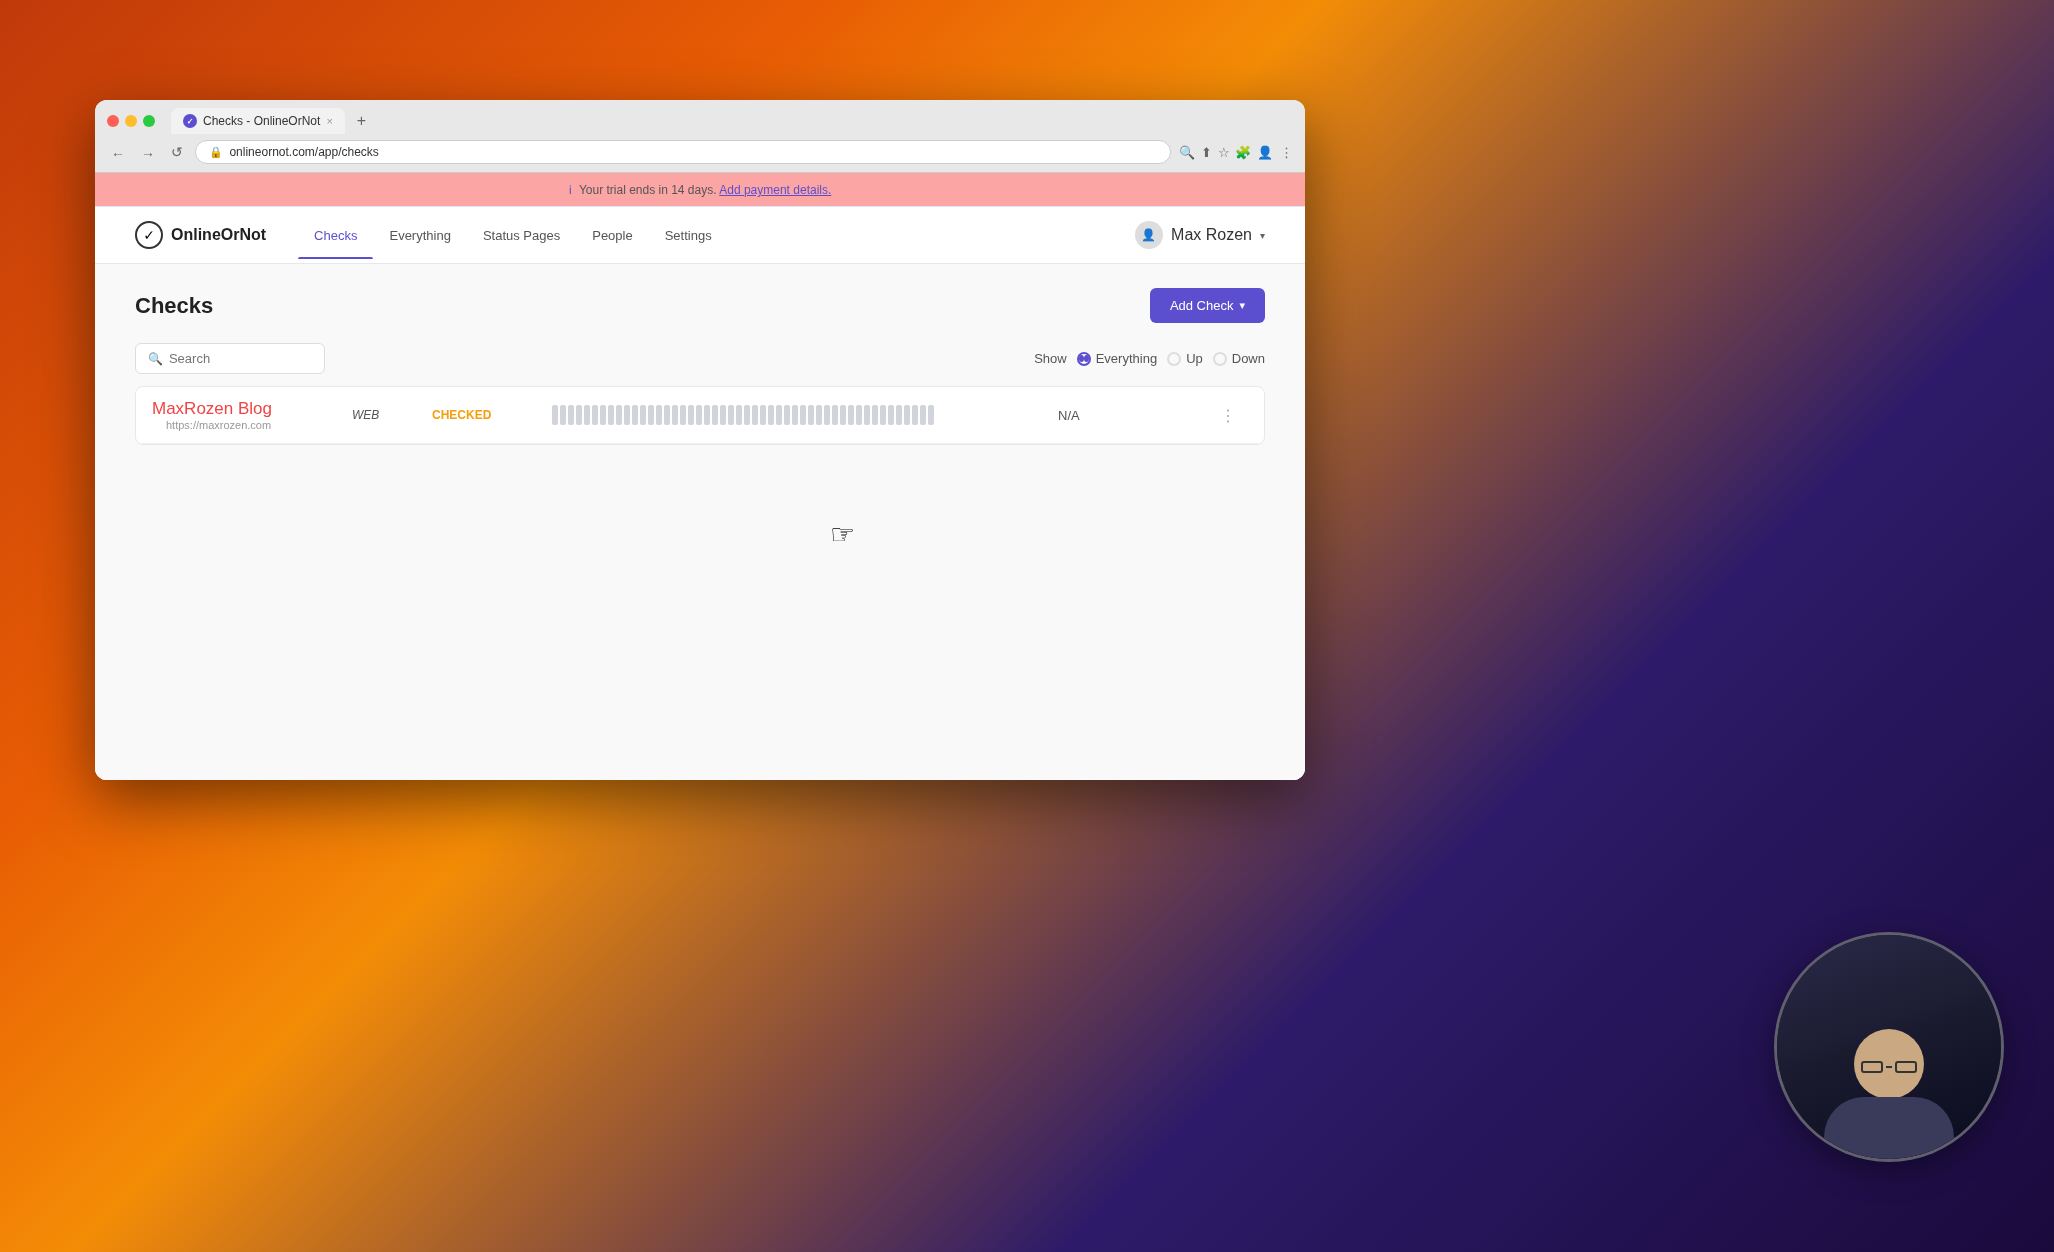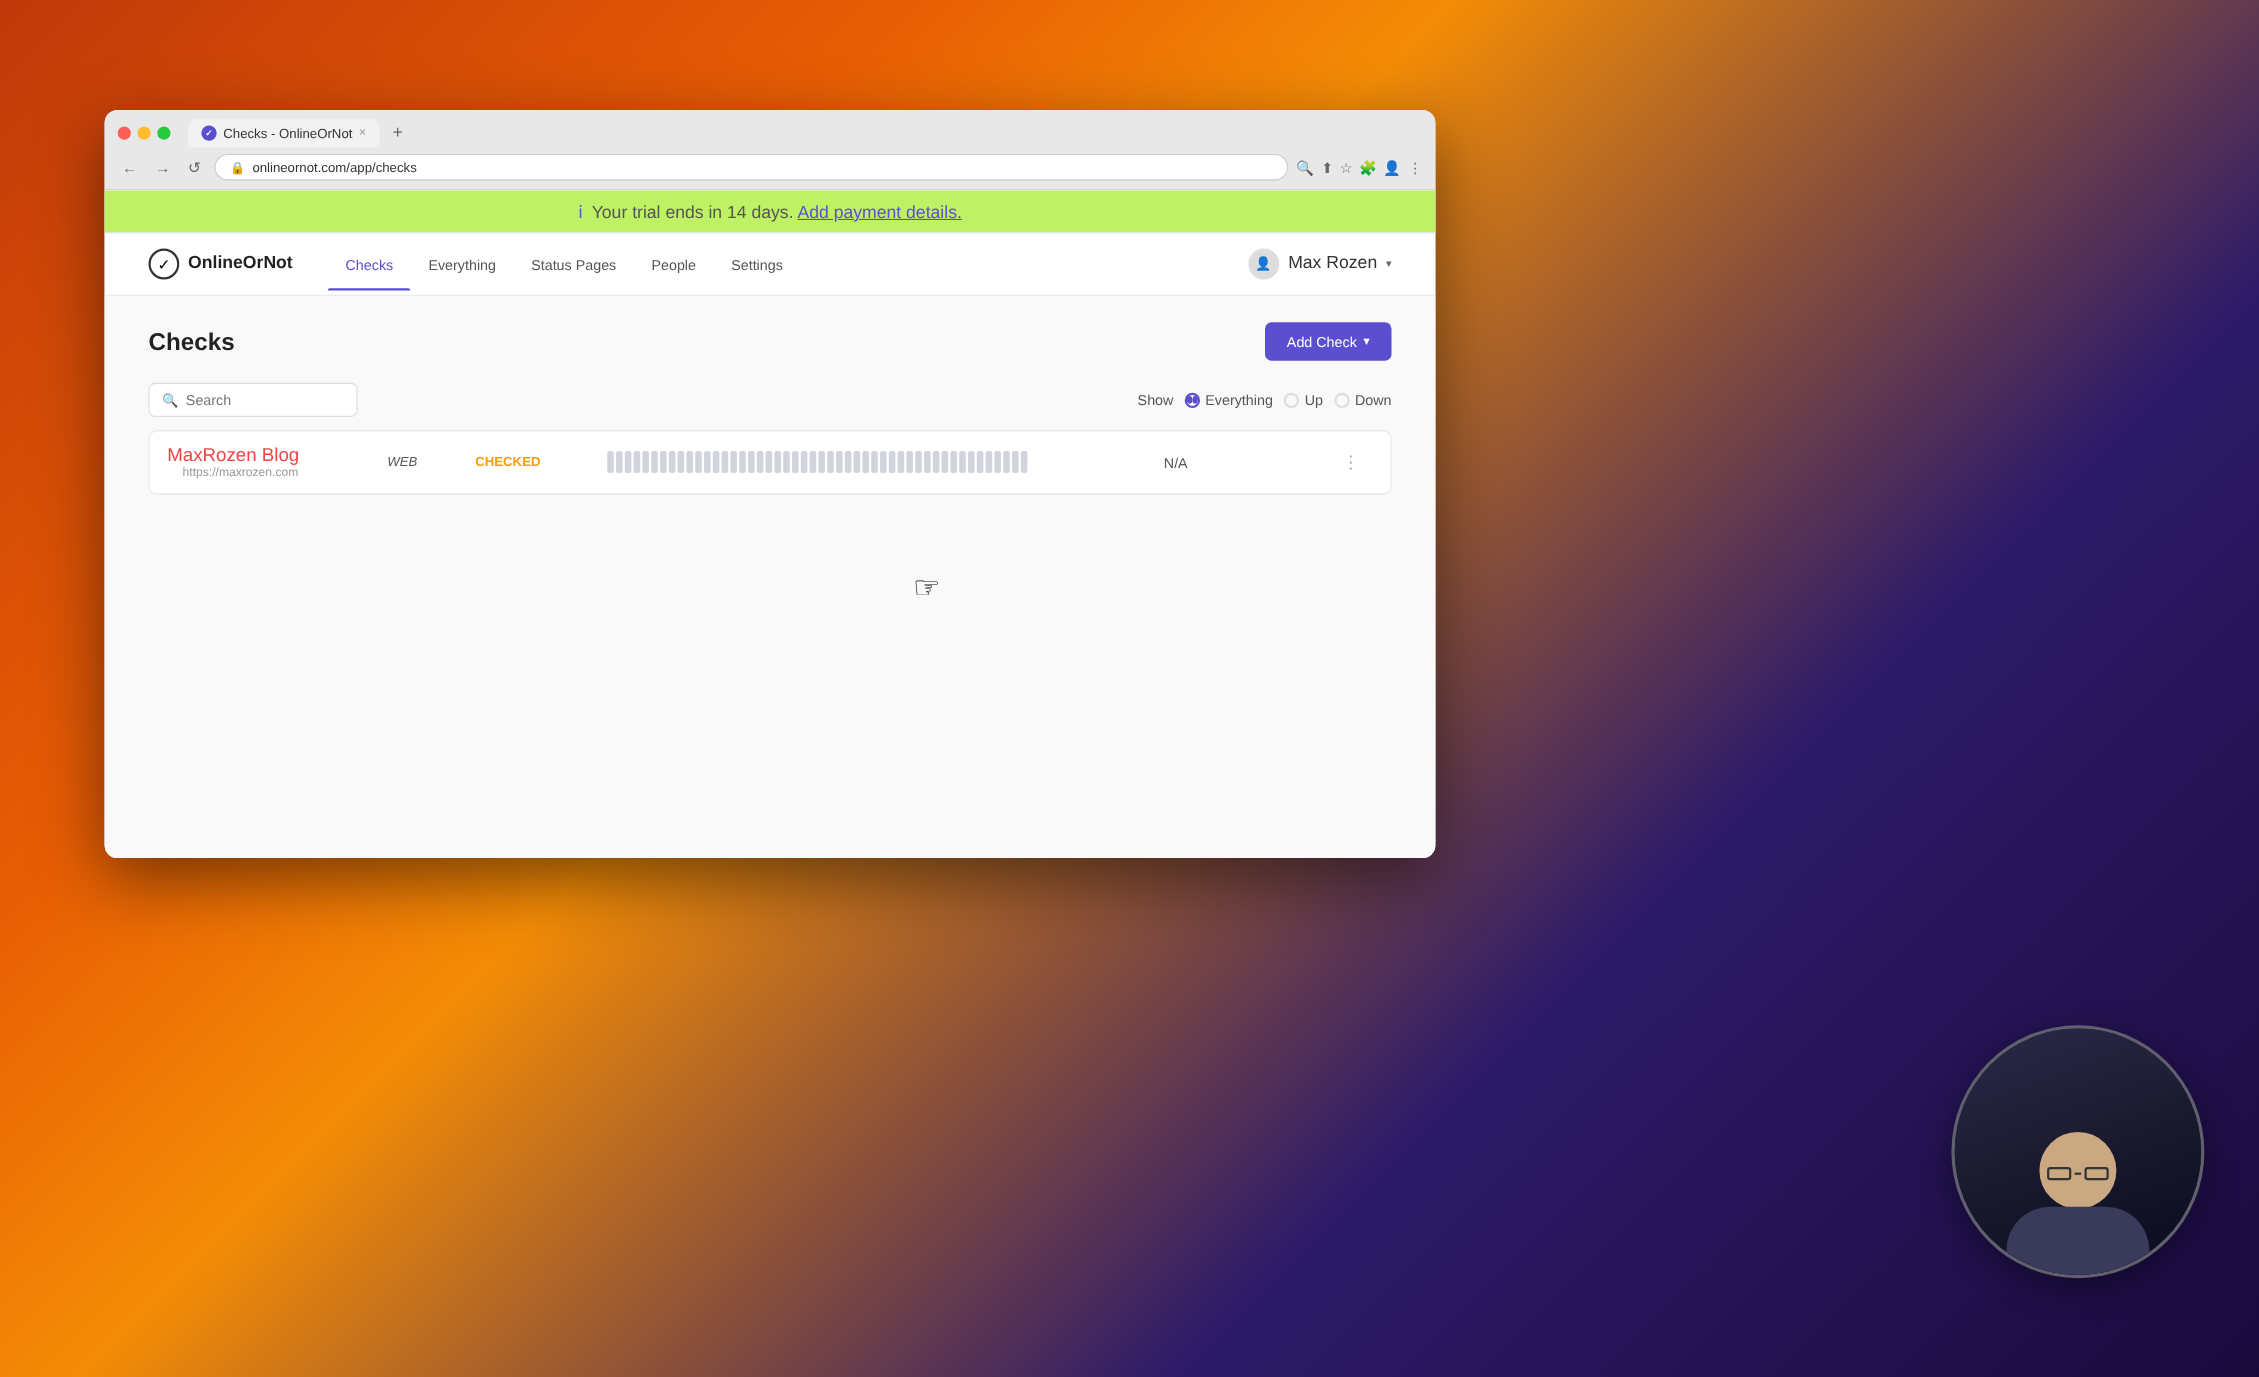--- a/index.html
+++ b/index.html
@@ -146,25 +146,25 @@
     }
 
     .browser-action-icon {
       color: #666;
       font-size: 13px;
       cursor: pointer;
     }
 
     
     .trial-banner {
-      background: #bef264;
+      background: #fca5a5;
       border-bottom: 1px solid #dde5ff;
       padding: 8px 0;
       text-align: center;
-      font-size: 16px;
+      font-size: 12px;
       color: #555;
       flex-shrink: 0;
     }
 
     .trial-banner .info-icon {
       color: #5b4fcf;
       margin-right: 4px;
     }
 
     .trial-banner a {

